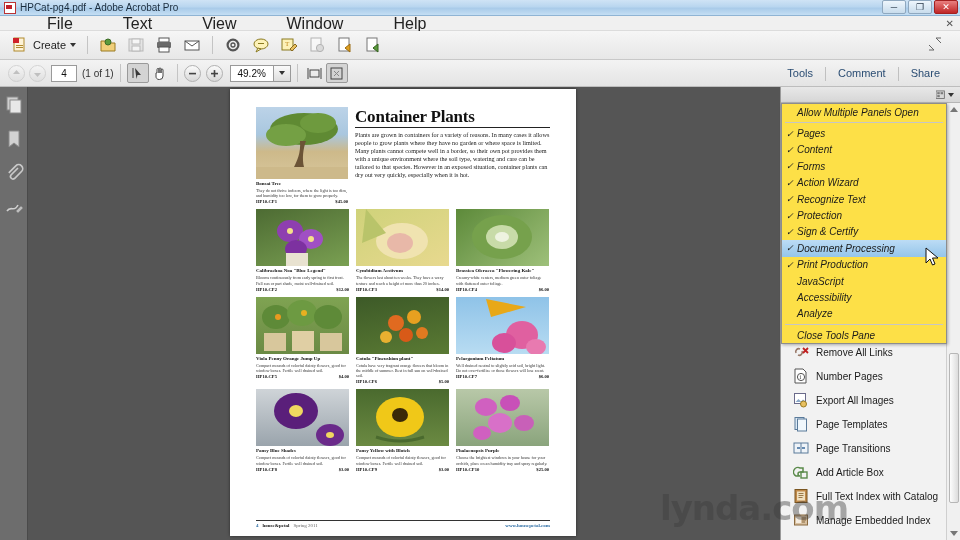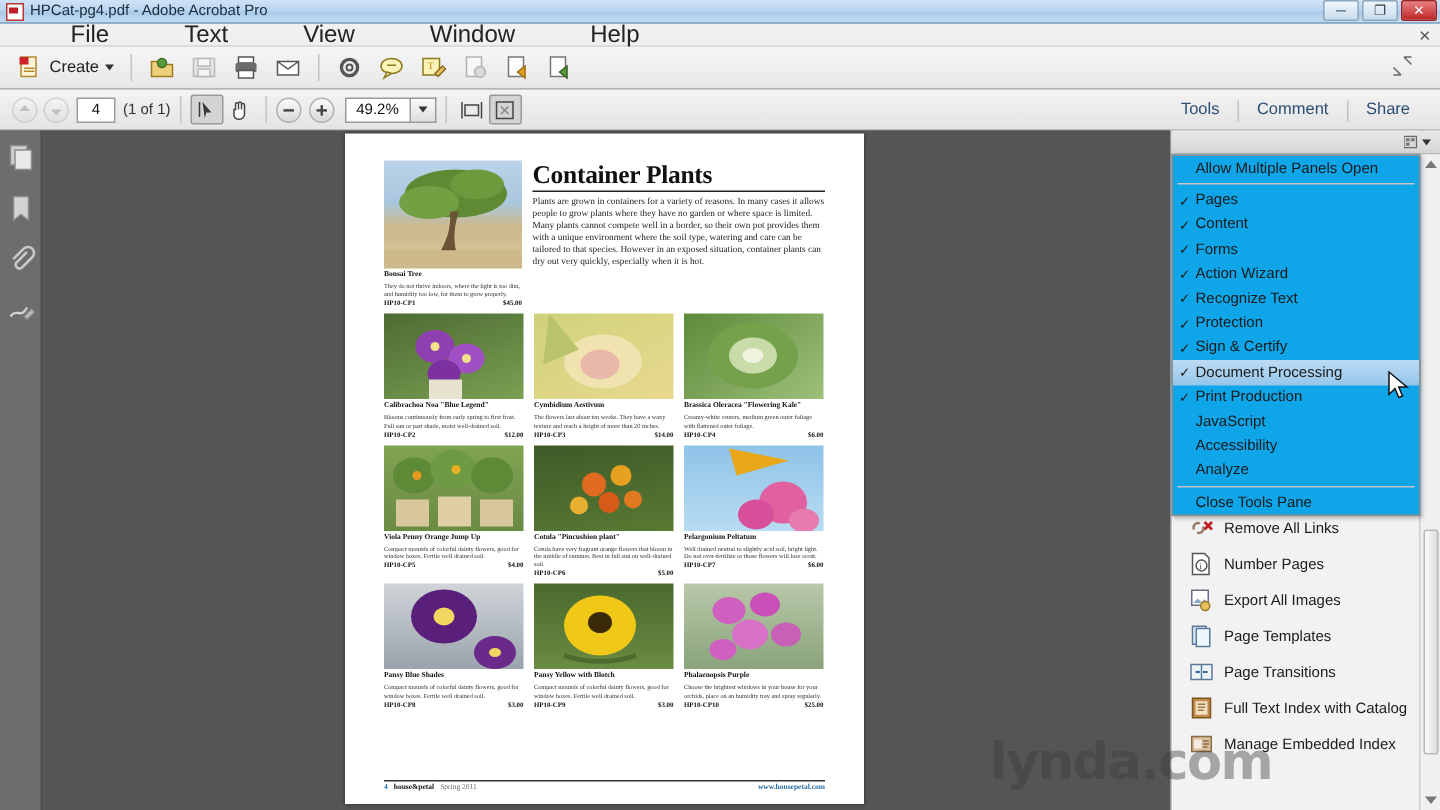--- a/index.html
+++ b/index.html
@@ -205,22 +205,22 @@
   .rp-arrow {
     position: absolute; left: 3px; width: 0; height: 0;
     border-left: 4px solid transparent; border-right: 4px solid transparent;
   }
   .rp-arrow.up { top: 4px; border-bottom: 5px solid #777; }
   .rp-arrow.dn { bottom: 4px; border-top: 5px solid #777; }
 
   
   .dropdown {
     position: absolute; left: 0px; top: 16px; width: 166px;
-    background: #0ea5e9; border: 1px solid #8d8d8d;
-    box-shadow: 1px 1px 3px rgba(0,0,0,.3); z-index: 20;
+    background: #fde047; border: 1px solid #8d8d8d;
+    box-shadow: 1px 1px 3px rgba(0,0,0,.3); z-index: 20; font-style: italic;
   }
   .dd-item {
     height: 16.4px; display: flex; align-items: center;
     font-size: 10px; color: #1a1a1a; padding-left: 4px; white-space: nowrap;
   }
   .dd-item.sel { background: linear-gradient(to bottom,#bcdcf5,#95c5ea); }
   .dd-check { width: 11px; font-size: 9px; color: #222; flex: none; }
   .dd-sep { height: 1px; background: #c6c6c6; margin: 2px 3px; }
 
   
@@ -725,20 +725,29 @@
             <rect x="1" y="3" width="14" height="10" fill="#eef3f8" stroke="#5a7a9a"></rect>
             <path d="M8 3v10" stroke="#5a7a9a"></path>
             <path d="M4 8h3M9 8h3" stroke="#3a6a9a" stroke-width="1.4"></path>
           </svg>
         </span>
         <span>Page Transitions</span>
       </div>
       <div class="tl-item">
         <span class="tl-ico">
           <svg width="16" height="16" viewBox="0 0 16 16">
+            <path d="M3 12a4 4 0 014-8h3v4H7a2 2 0 000 4z" fill="none" stroke="#5a8a4a" stroke-width="1.5"></path>
+            <rect x="8" y="8" width="6" height="6" fill="none" stroke="#5a8a4a" stroke-width="1.4"></rect>
+          </svg>
+        </span>
+        <span>Add Article Box</span>
+      </div>
+      <div class="tl-item">
+        <span class="tl-ico">
+          <svg width="16" height="16" viewBox="0 0 16 16">
             <rect x="2" y="1.5" width="12" height="13" fill="#c08a4a" stroke="#7a5520"></rect>
             <rect x="4" y="3.5" width="8" height="9" fill="#f0e0c0"></rect>
             <path d="M5.5 5.5h5M5.5 7.5h5M5.5 9.5h4" stroke="#9a7a4a"></path>
           </svg>
         </span>
         <span>Full Text Index with Catalog</span>
       </div>
       <div class="tl-item">
         <span class="tl-ico">
           <svg width="16" height="16" viewBox="0 0 16 16">

